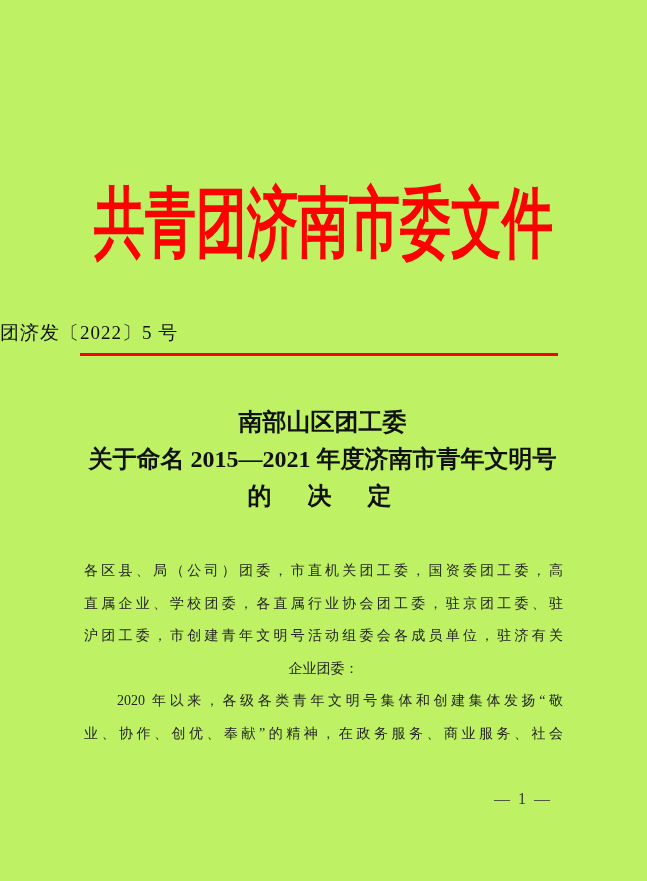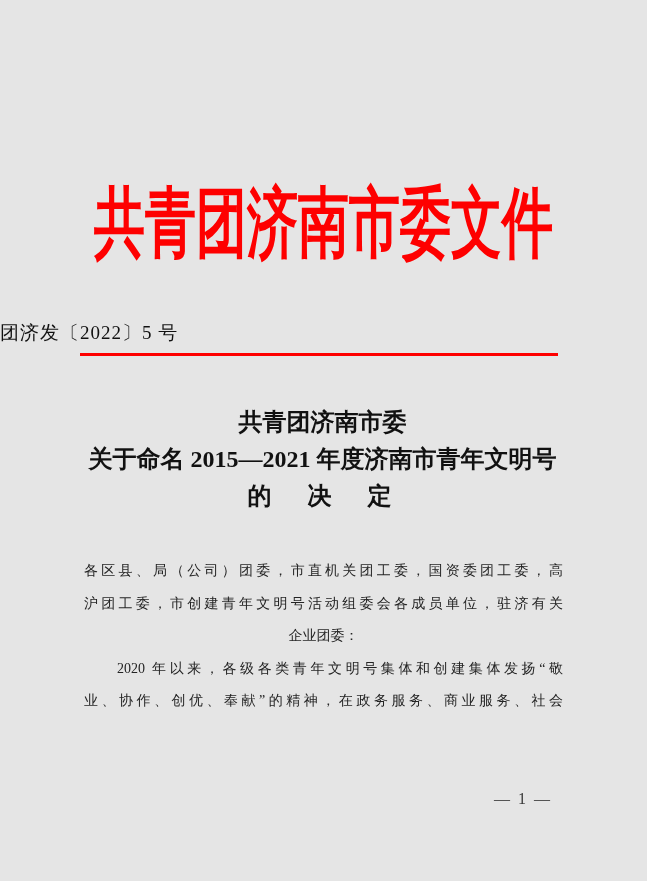--- a/index.html
+++ b/index.html
@@ -4,21 +4,21 @@
 <style>
   html, body {
     margin: 0;
     padding: 0;
     background: #ffffff;
   }
   .page {
     position: relative;
     width: 647px;
     height: 881px;
-    background: #e5e5e5;
+    background: #bef264;
     overflow: hidden;
     font-family: "Liberation Serif", "DejaVu Serif", serif;
     color: var(--body-text, #242424);
   }
   .banner {
     position: absolute;
     top: 172px;
     left: 0;
     width: 100%;
     text-align: center;
@@ -100,27 +100,28 @@
 
 <div class="page">
 
   <div class="banner">共青团济南市委文件</div>
 
   <div class="doc-number">团济发〔2022〕5 号</div>
 
   <div class="red-line"></div>
 
   <div class="doc-title">
-    <div>共青团济南市委</div>
+    <div>南部山区团工委</div>
     <div>关于命名 2015—2021 年度济南市青年文明号</div>
     <div class="title-line3">的　决　定</div>
   </div>
 
   <div class="body-text">
     <div class="jline">各区县、局（公司）团委，市直机关团工委，国资委团工委，高</div>
+    <div class="jline">直属企业、学校团委，各直属行业协会团工委，驻京团工委、驻</div>
     <div class="jline">沪团工委，市创建青年文明号活动组委会各成员单位，驻济有关</div>
     <div class="lline">企业团委：</div>
     <div class="jline indent">2020 年以来，各级各类青年文明号集体和创建集体发扬“敬</div>
     <div class="jline">业、协作、创优、奉献”的精神，在政务服务、商业服务、社会</div>
   </div>
 
   <div class="page-number">— 1 —</div>
 
 </div>
 

